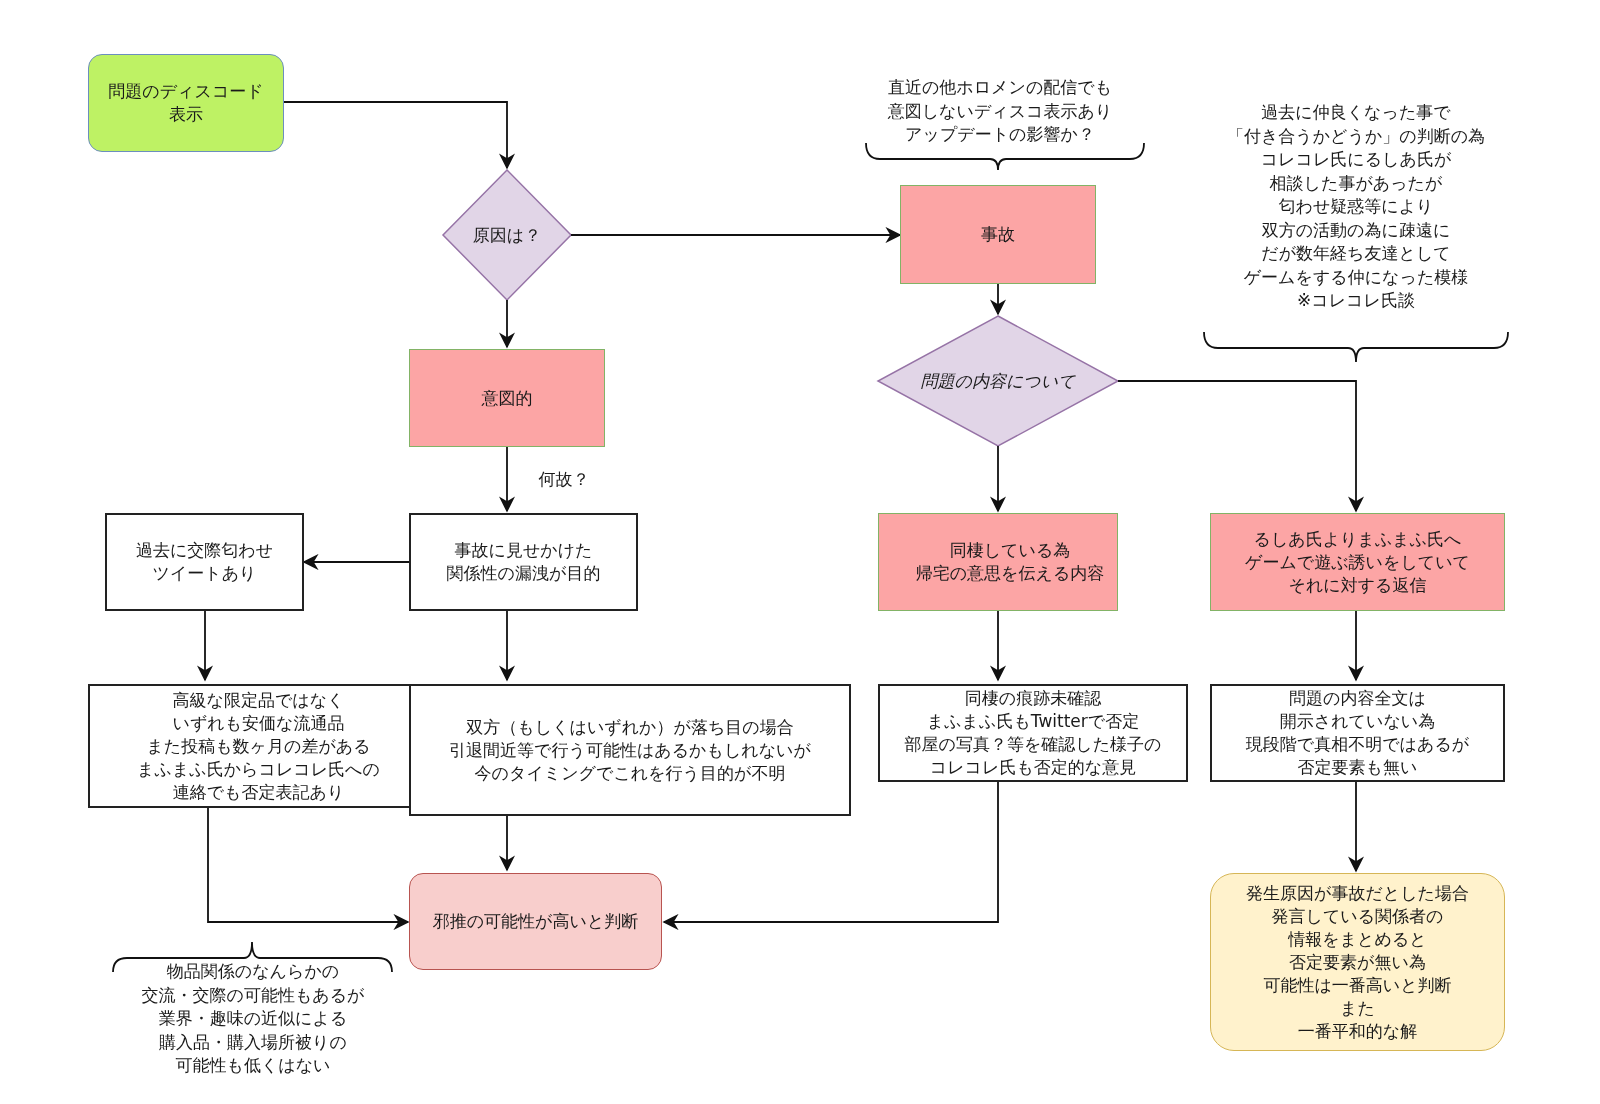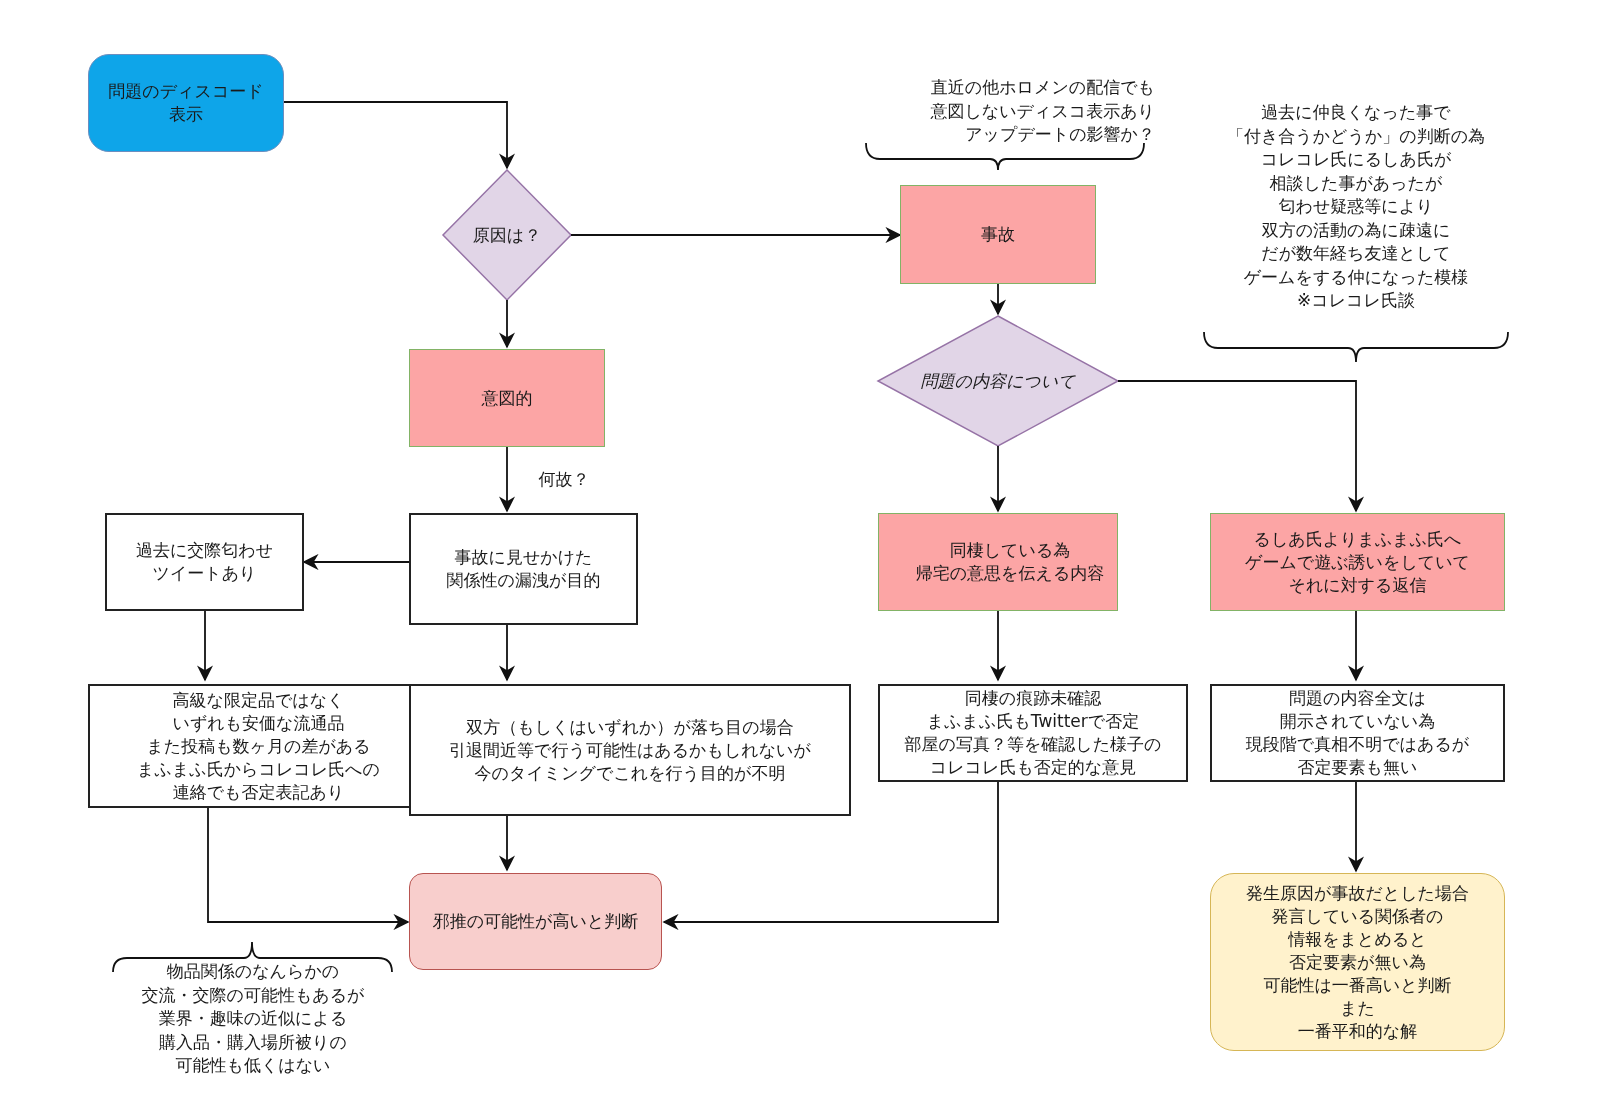--- a/index.html
+++ b/index.html
@@ -2,21 +2,21 @@
 <html><head>
 <meta charset="utf-8">
 <style>
   html, body { margin: 0; padding: 0; background: #ffffff; }
   #canvas { position: relative; width: 1600px; height: 1104px; background: #ffffff; overflow: hidden;
     font-family: "DejaVu Sans", "Liberation Sans", sans-serif; color: #1a1a1a; }
   svg#wires { position: absolute; left: 0; top: 0; }
   .node { position: absolute; box-sizing: border-box; display: flex; align-items: center; justify-content: center;
     text-align: center; font-size: 17px; line-height: 23px; white-space: pre-line; }
   .plain { border: 2px solid #222; background: #fff; }
-  .blue { background: #0ea5e9; border: 1.5px solid #6c8ebf; border-radius: 21px; }
+  .blue { background: #bef264; border: 1.5px solid #6c8ebf; border-radius: 14px; }
   .green { background: #fca5a5; border: 1.5px solid #82b366; }
   .red { background: #f8cecc; border: 1.5px solid #b85450; border-radius: 14px; }
   .yellow { background: #fff2cc; border: 1.5px solid #d6b656; border-radius: 24px; }
   .diamond-label { position: absolute; display: flex; align-items: center; justify-content: center; text-align: center;
     font-size: 17px; line-height: 23px; }
   .note { position: absolute; text-align: center; font-size: 17px; line-height: 23.5px; white-space: pre-line; }
 </style>
 </head>
 <body>
 
@@ -60,21 +60,21 @@
 表示</div>
 
   <div class="diamond-label" style="left:443px; top:220px; width:128px; height:30px;">原因は？</div>
 
   <div class="node green" style="left:409px; top:349px; width:196px; height:98px;">意図的</div>
 
   <div class="node green" style="left:900px; top:185px; width:196px; height:99px;">事故</div>
 
   <div class="note" style="left:534px; top:468px; width:60px;">何故？</div>
 
-  <div class="node plain" style="left:409px; top:513px; width:229px; height:112px;">事故に見せかけた
+  <div class="node plain" style="left:409px; top:513px; width:229px; height:98px;">事故に見せかけた
 関係性の漏洩が目的</div>
 
   <div class="node plain" style="left:105px; top:513px; width:199px; height:98px;">過去に交際匂わせ
 ツイートあり</div>
 
   <div class="node plain" style="left:88px; top:684px; width:341px; height:124px;">高級な限定品ではなく
 いずれも安価な流通品
 また投稿も数ヶ月の差がある
 まふまふ氏からコレコレ氏への
 連絡でも否定表記あり</div>
@@ -105,21 +105,21 @@
   <div class="node red" style="left:409px; top:873px; width:253px; height:97px;">邪推の可能性が高いと判断</div>
 
   <div class="node yellow" style="left:1210px; top:873px; width:295px; height:178px;">発生原因が事故だとした場合
 発言している関係者の
 情報をまとめると
 否定要素が無い為
 可能性は一番高いと判断
 また
 一番平和的な解</div>
 
-  <div class="note" style="left:845px; top:76px; width:310px;text-align:right;">直近の他ホロメンの配信でも
+  <div class="note" style="left:845px; top:76px; width:310px;">直近の他ホロメンの配信でも
 意図しないディスコ表示あり
 アップデートの影響か？</div>
 
   <div class="note" style="left:1195px; top:101px; width:322px;">過去に仲良くなった事で
 「付き合うかどうか」の判断の為
 コレコレ氏にるしあ氏が
 相談した事があったが
 匂わせ疑惑等により
 双方の活動の為に疎遠に
 だが数年経ち友達として

